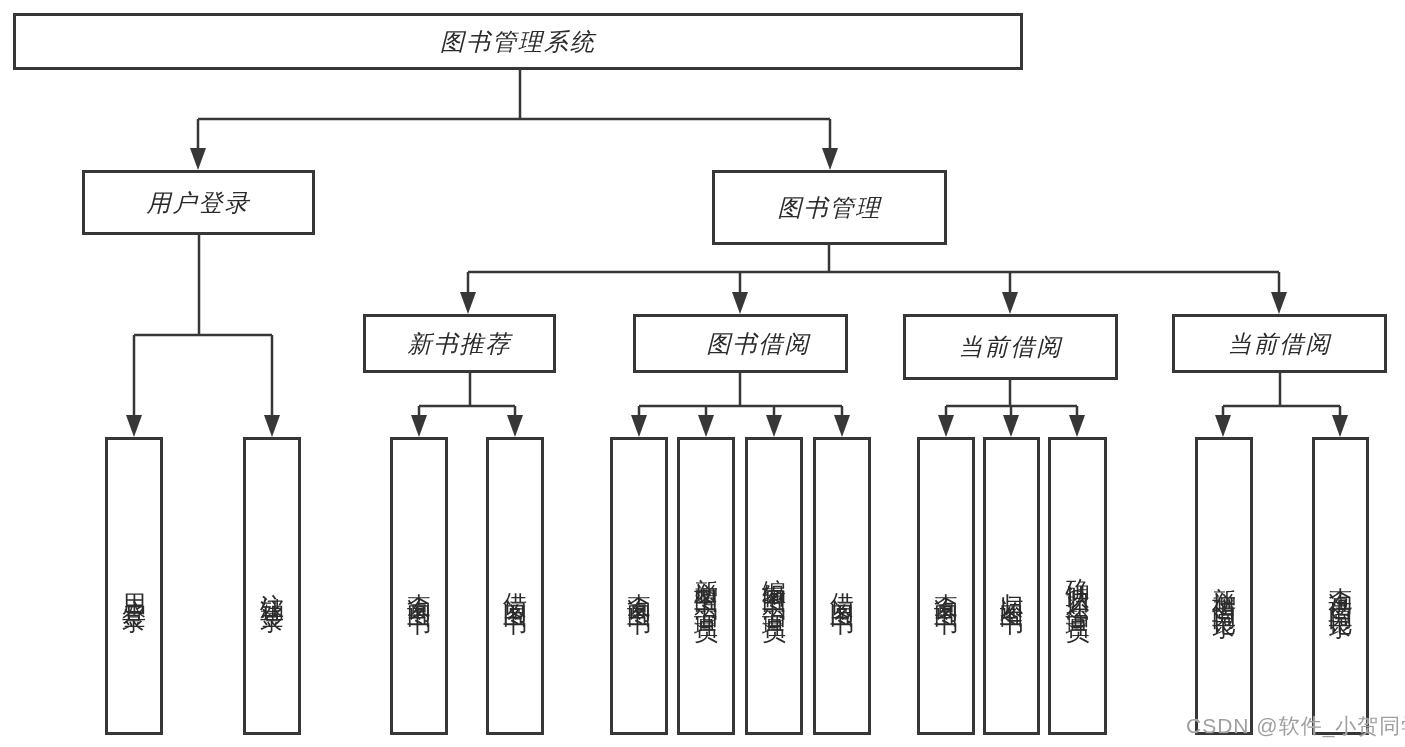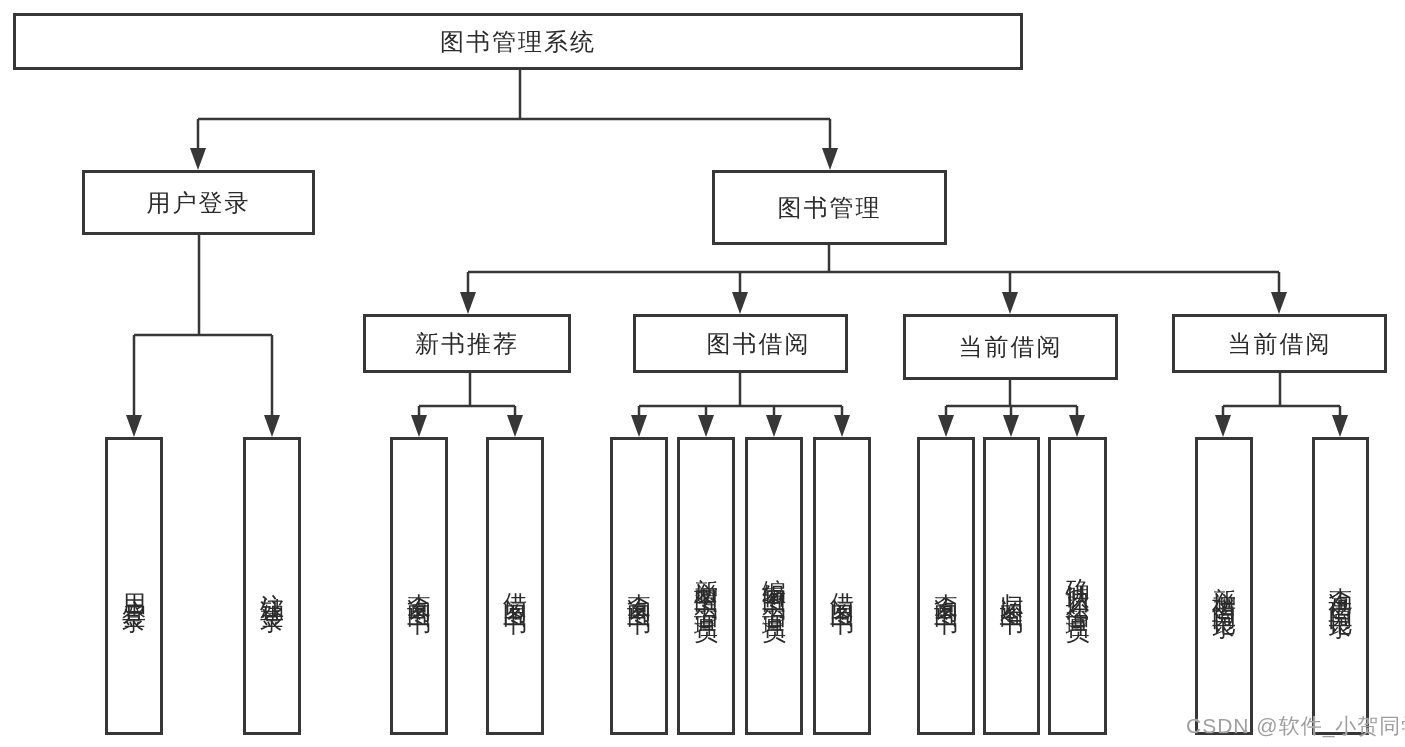--- a/index.html
+++ b/index.html
@@ -29,20 +29,21 @@
     background: #ffffff;
     border: 3px solid #373737;
     color: #2b2b2b;
     display: flex;
     align-items: center;
     justify-content: center;
     font-size: 24px;
     letter-spacing: 2px;
     z-index: 2;
     white-space: nowrap;
+    font-style: italic;
   }
   .vbox {
     position: absolute;
     box-sizing: border-box;
     background: #ffffff;
     border: 3px solid #373737;
     color: #2b2b2b;
     display: flex;
     align-items: center;
     justify-content: center;
@@ -111,21 +112,21 @@
       <polygon points="1215,415 1231,415 1223,437"></polygon>
       <polygon points="1332,415 1348,415 1340,437"></polygon>
     </g>
   </svg>
 
   <div class="box" style="left:13px; top:13px; width:1010px; height:57px;">图书管理系统</div>
 
   <div class="box" style="left:82px; top:170px; width:233px; height:65px;">用户登录</div>
   <div class="box" style="left:712px; top:170px; width:235px; height:75px;">图书管理</div>
 
-  <div class="box" style="left:363px; top:314px; width:208px; height:59px;">新书推荐</div>
+  <div class="box" style="left:363px; top:314px; width:193px; height:59px;">新书推荐</div>
   <div class="box" style="left:633px; top:314px; width:215px; height:59px;padding-left:36px;">图书借阅</div>
   <div class="box" style="left:903px; top:314px; width:215px; height:66px;">当前借阅</div>
   <div class="box" style="left:1172px; top:314px; width:215px; height:59px;">当前借阅</div>
 
   <div class="vbox" style="left:105px;">用户登录</div>
   <div class="vbox" style="left:243px;">注销登录</div>
 
   <div class="vbox" style="left:390px;">查询图书</div>
   <div class="vbox" style="left:486px;">借阅图书</div>
 

